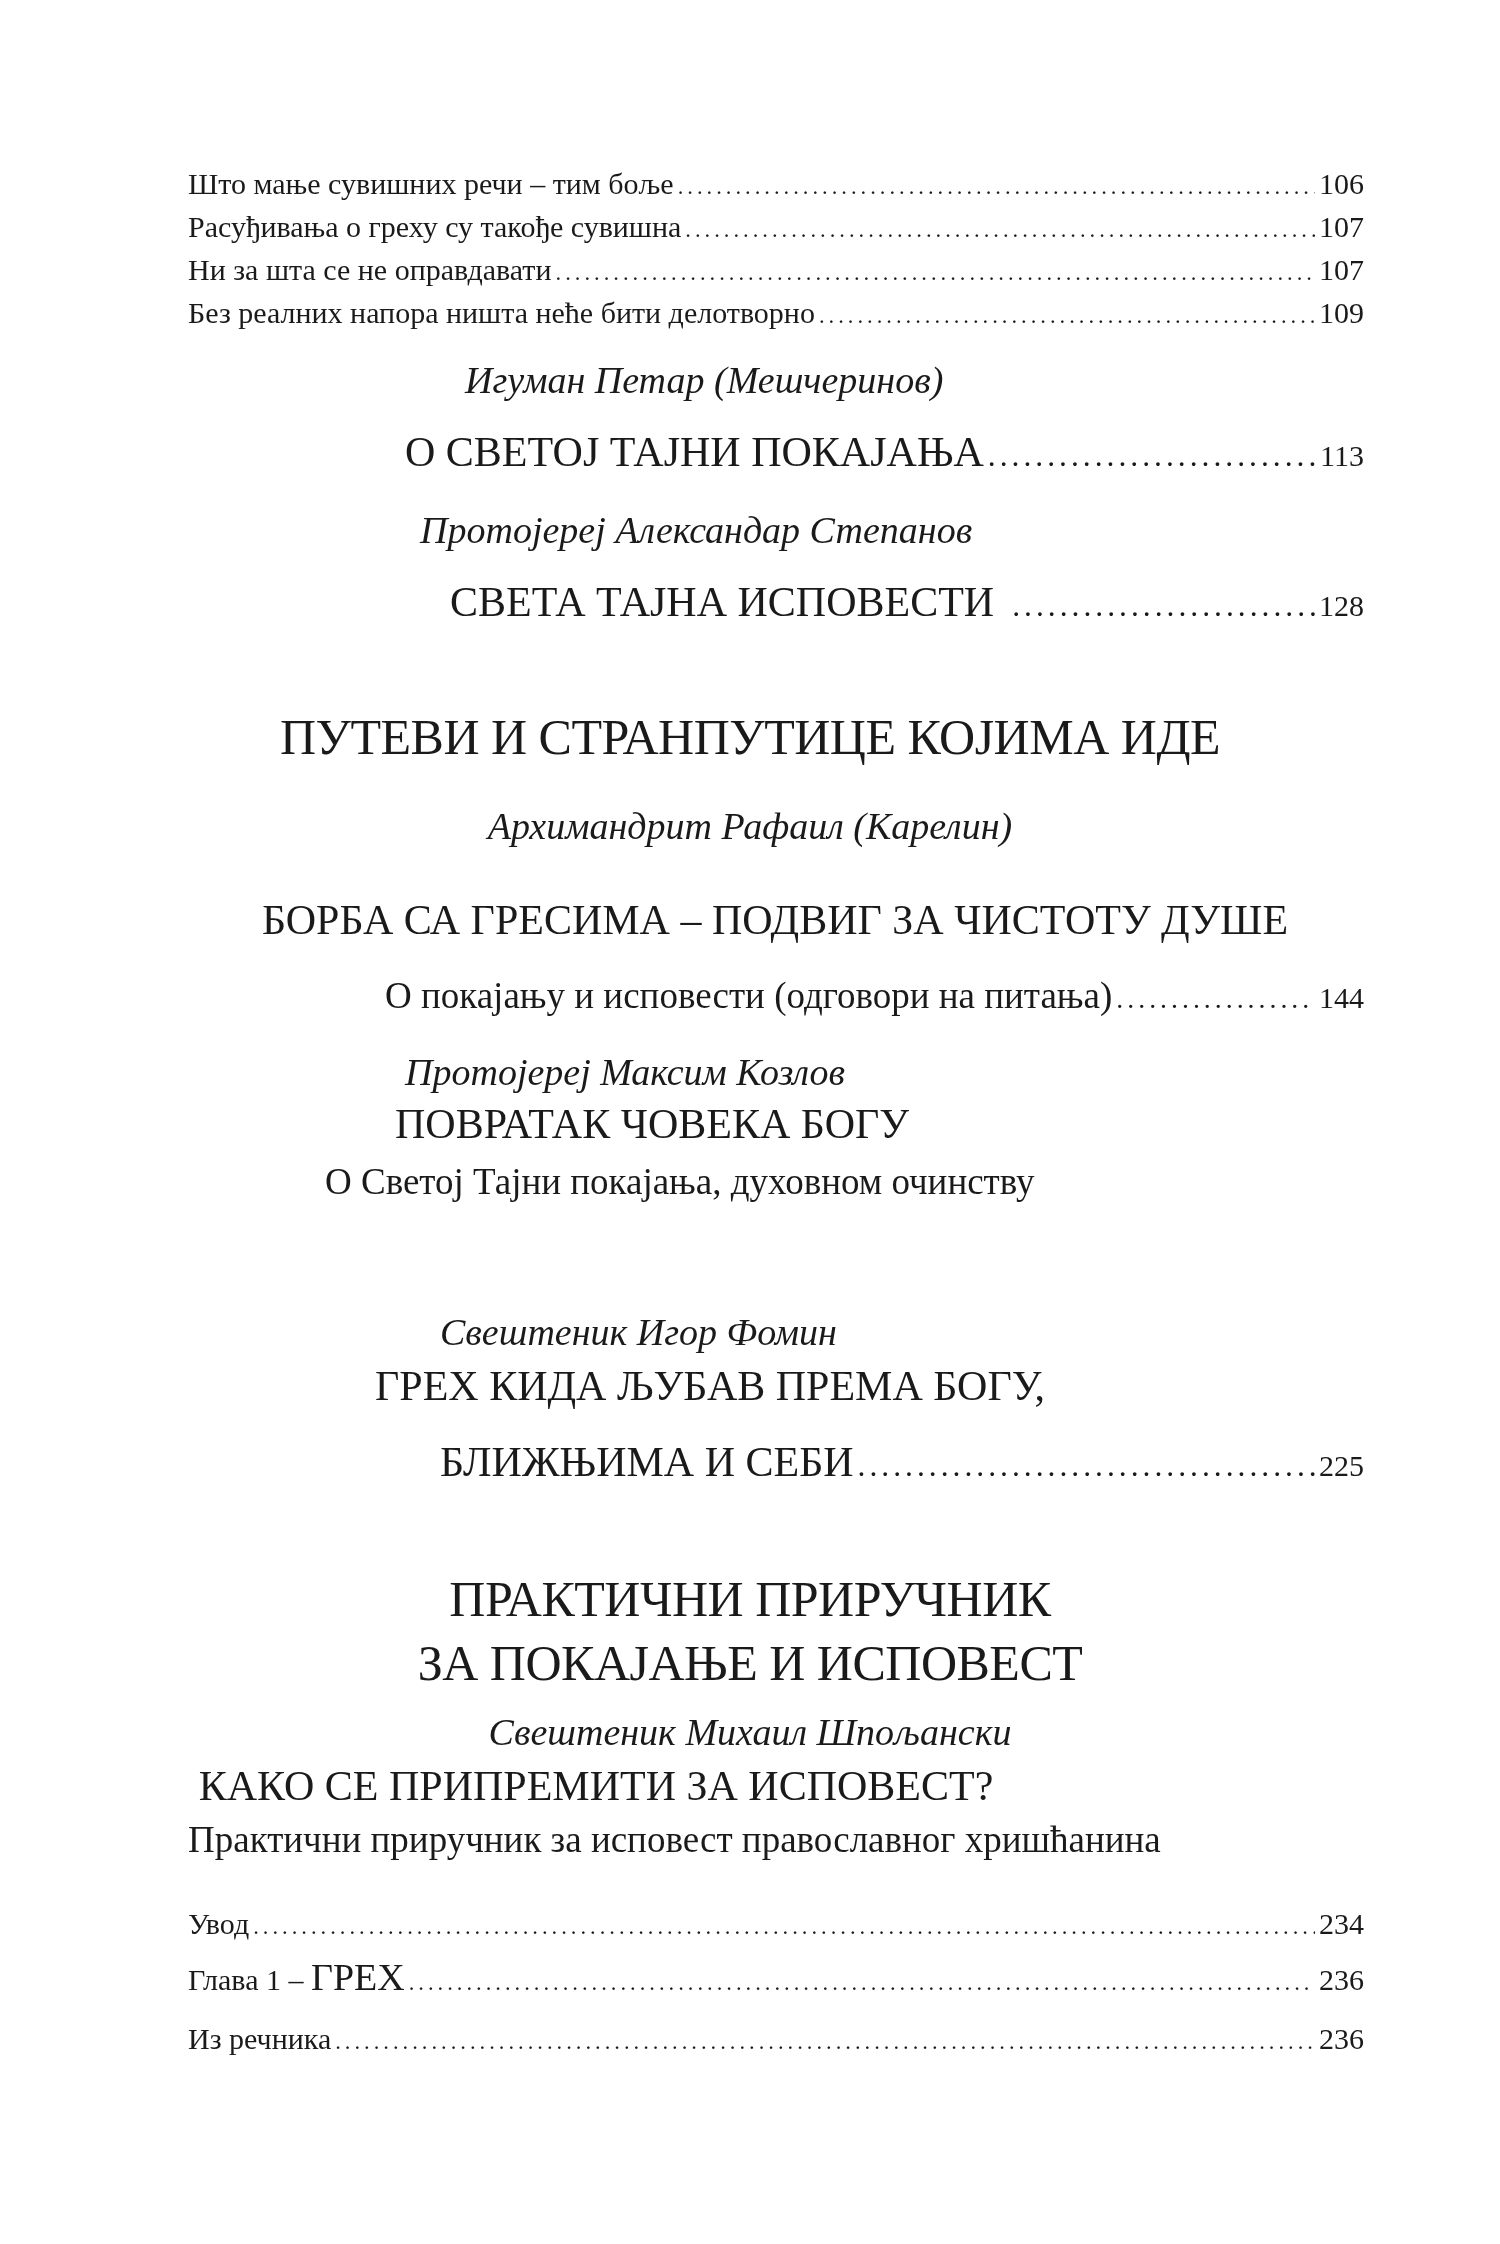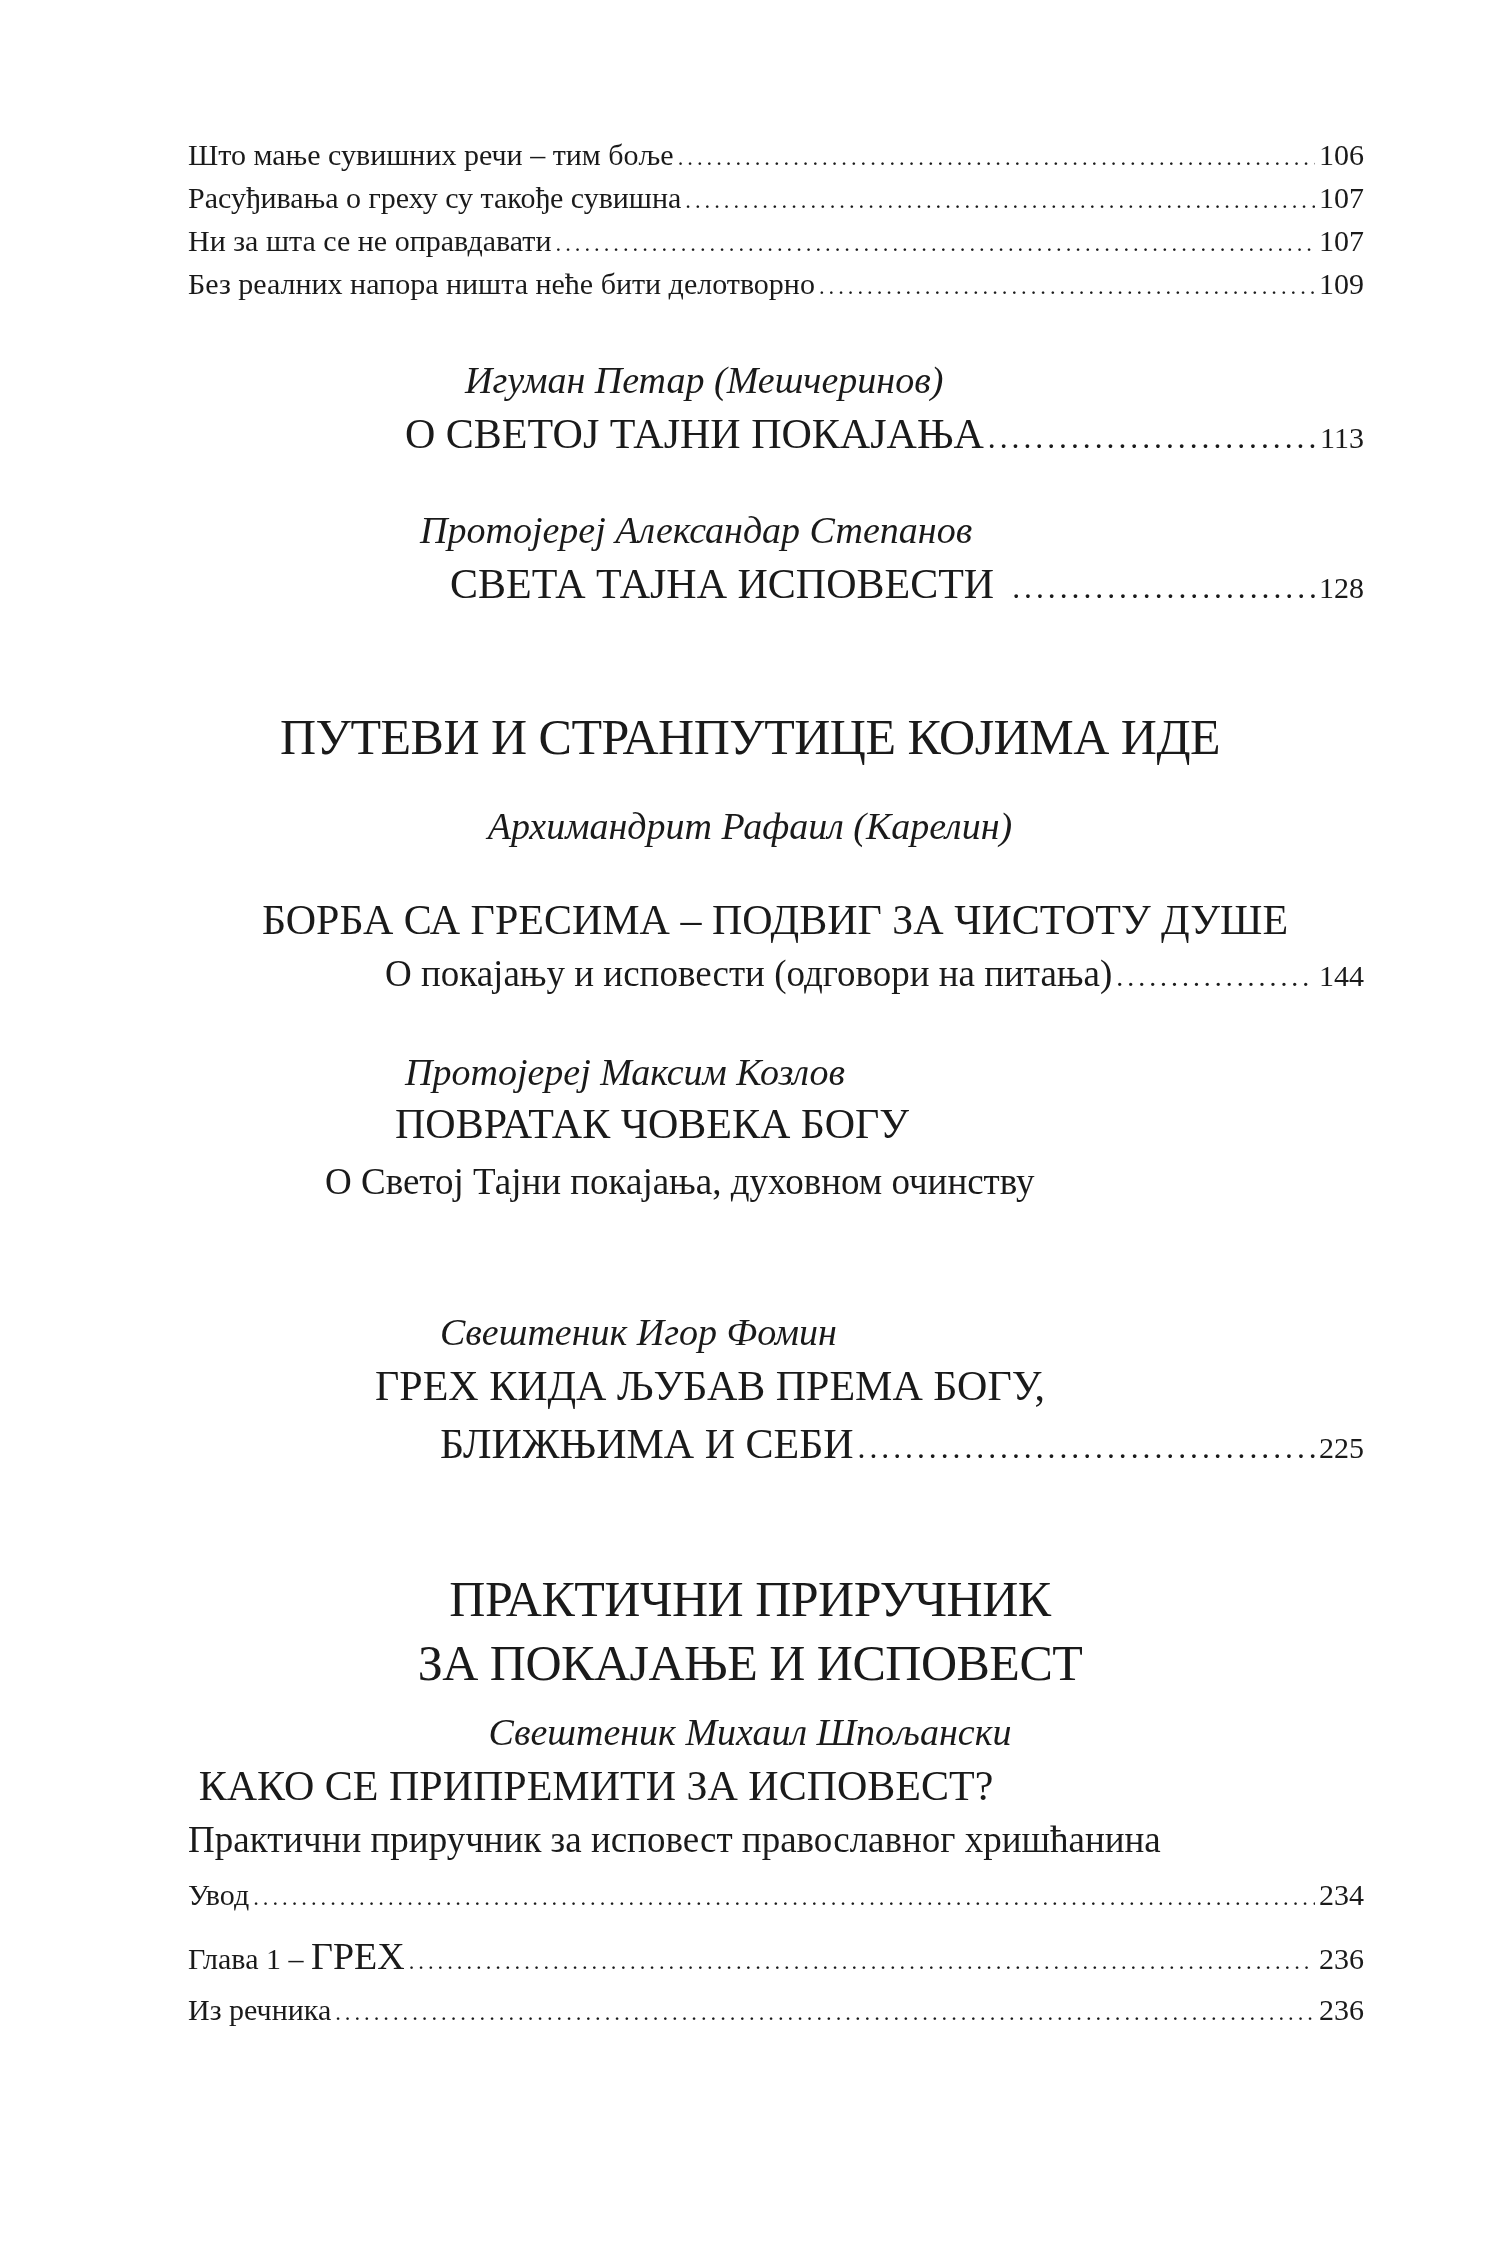--- a/index.html
+++ b/index.html
@@ -15,21 +15,21 @@
       white-space: nowrap;
     }
     .toc-row .label { flex: 0 0 auto; }
     .toc-row .leader {
       flex: 1 1 auto; overflow: hidden; margin: 0 4px;
       letter-spacing: 4px; font-size: 0.75em; color: #1a1a1a;
     }
     .toc-row .leader::before {
       content: "...................................................................................................................................................................................................................................................";
     }
-    .toc-row .page-no { flex: 0 0 auto; }
+    .toc-row .page-no { flex: 0 0 auto; margin-top: 29px; }
     .small { font-size: 30px; }
     .mid { font-size: 37px; }
     .big { font-size: 42px; }
     .section { font-size: 50px; letter-spacing: -0.5px; text-align: center; width: 1500px; left: 0; }
     .author { font-style: italic; font-size: 38px; }
     .grex-big { font-size: 38px; }
     .center { text-align: center; }
   </style>
 </head>
 <body>

